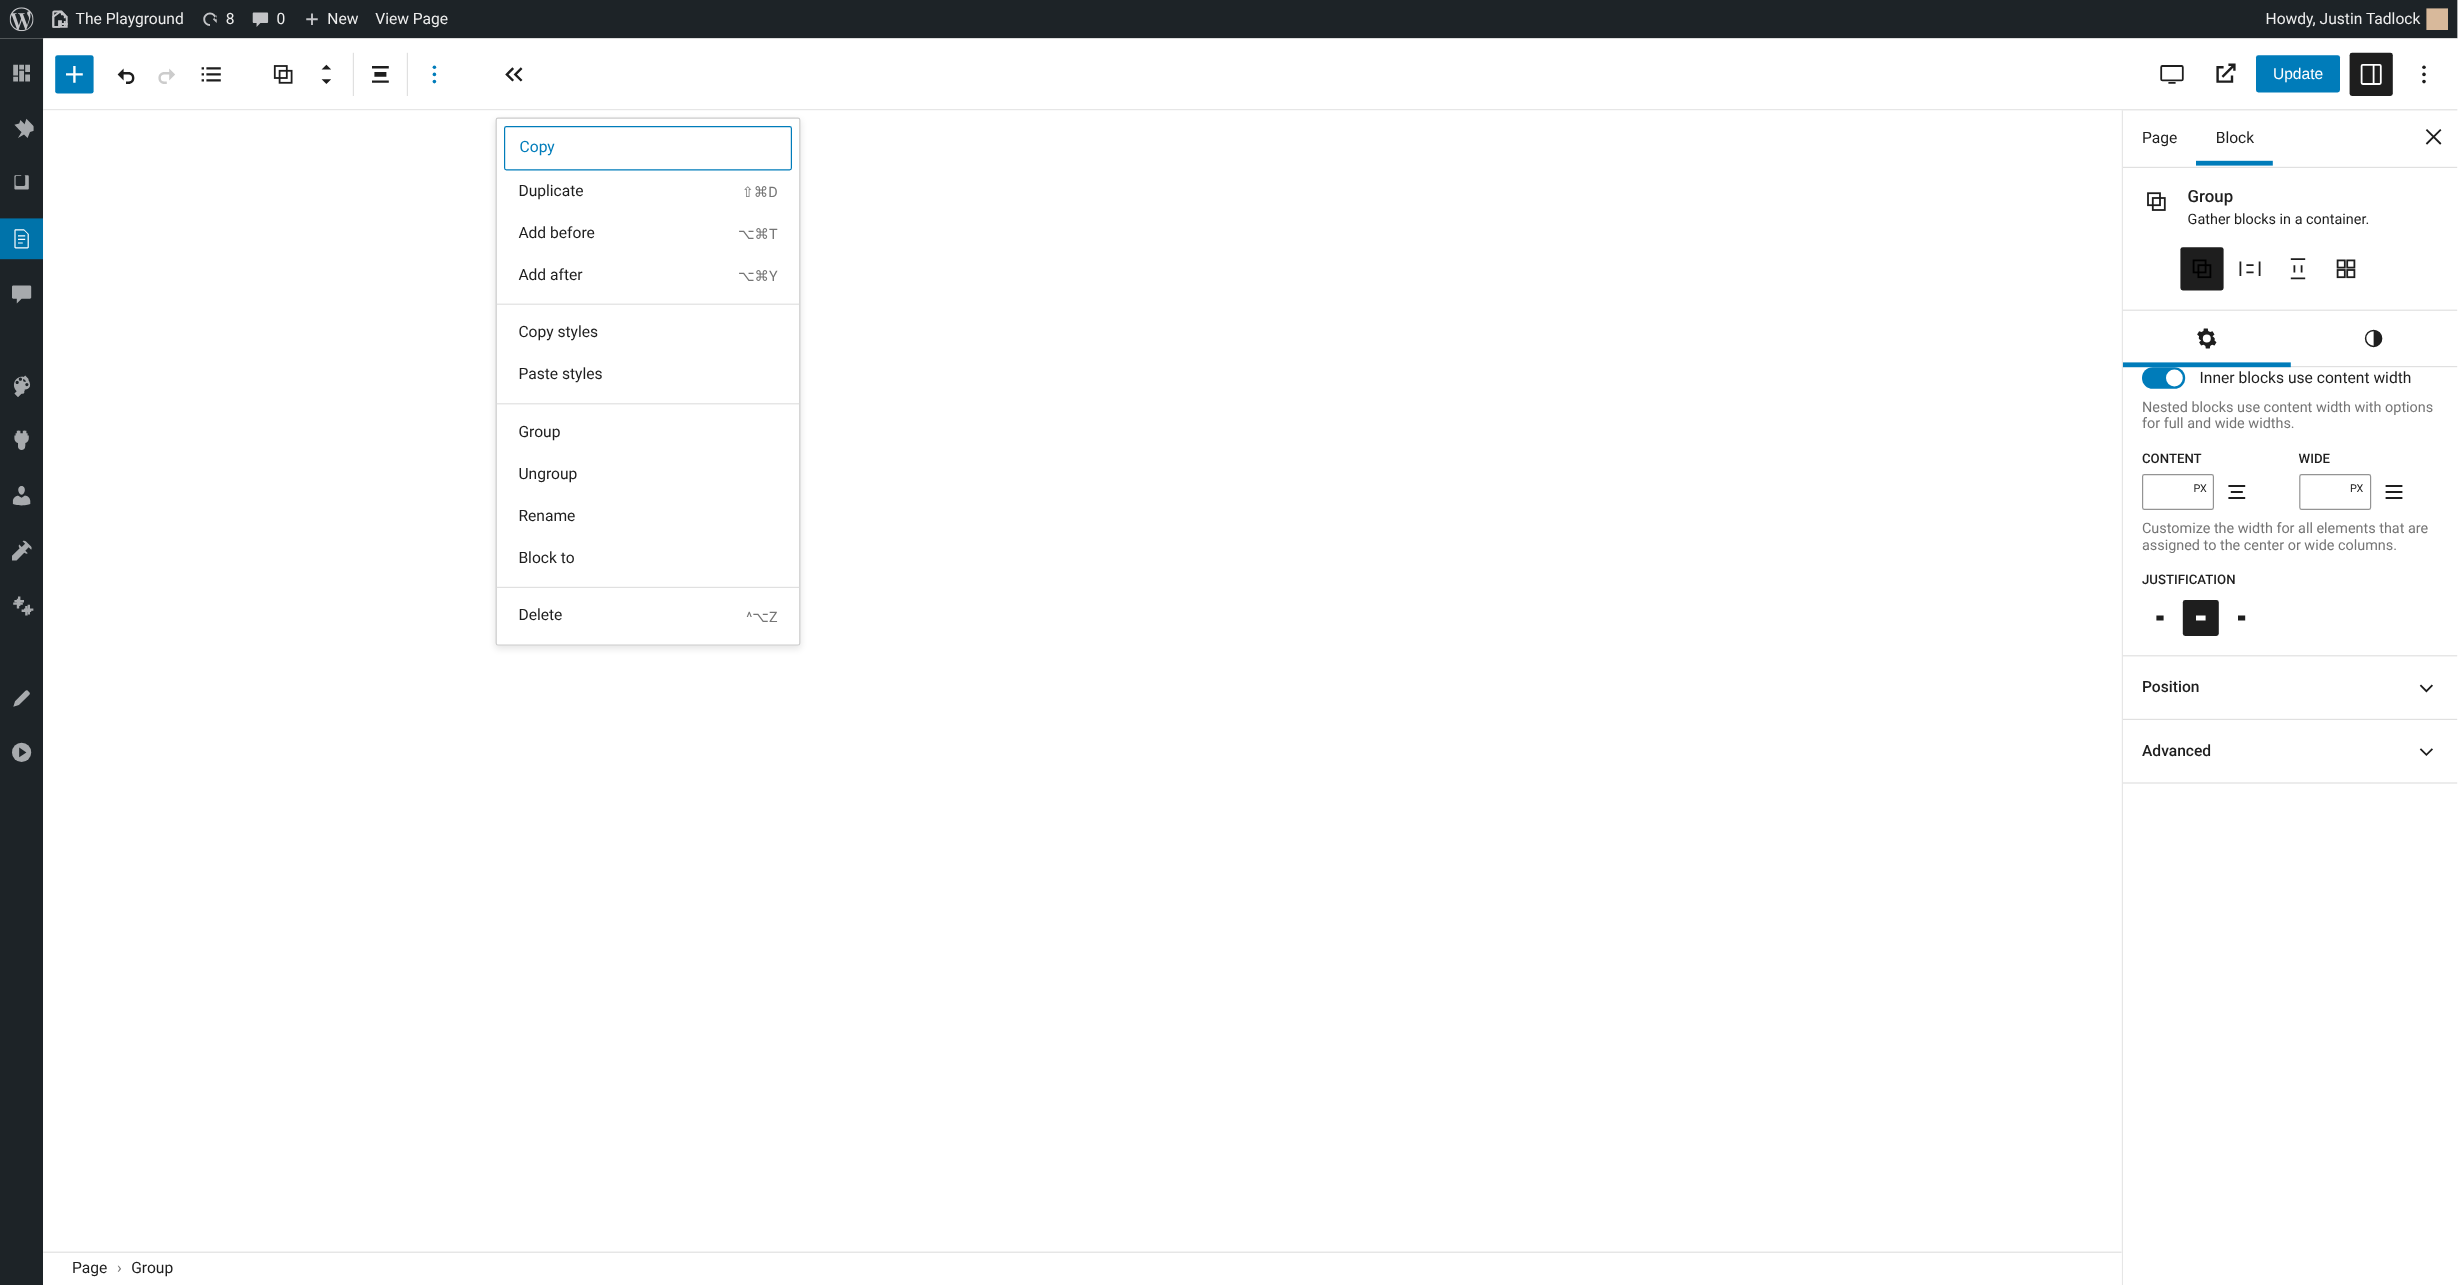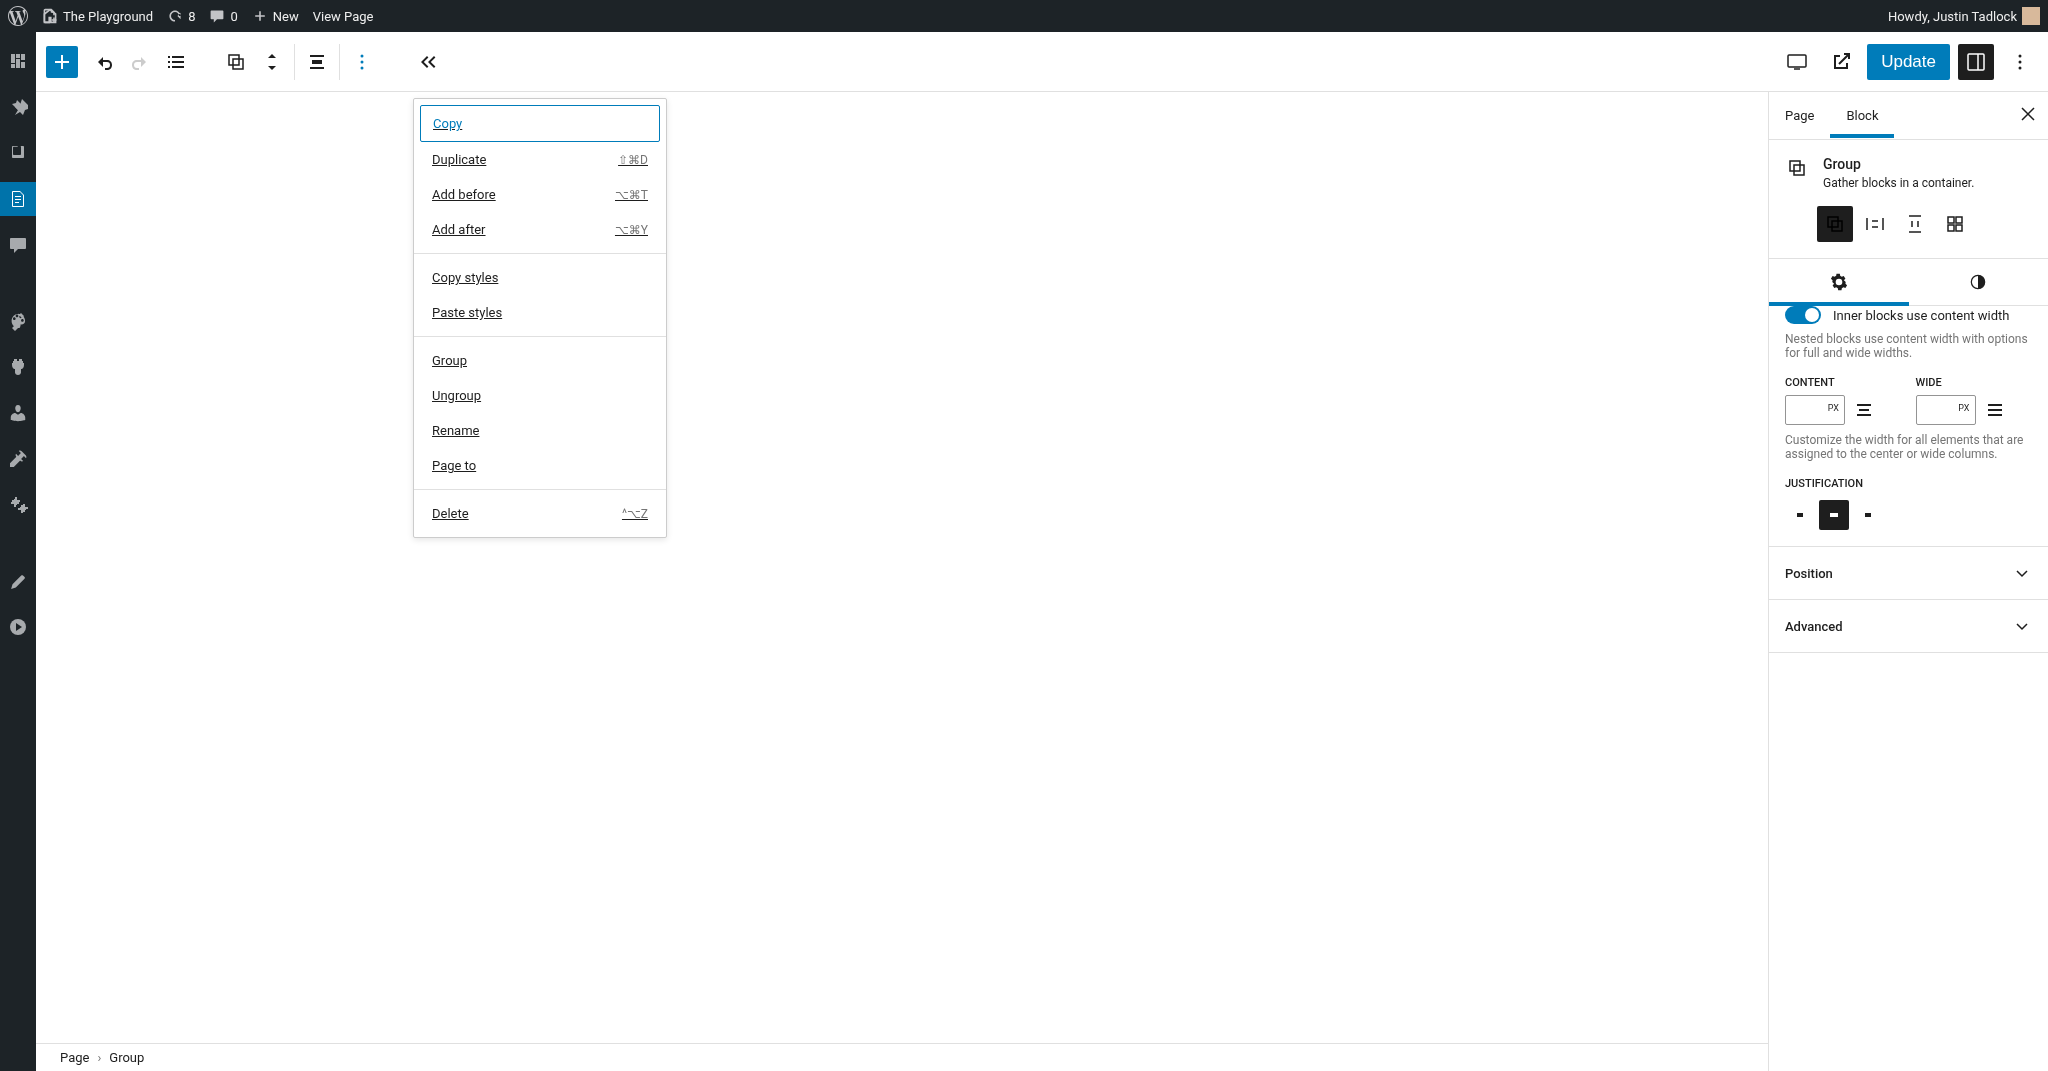--- a/index.html
+++ b/index.html
@@ -25,35 +25,35 @@
 .editor-header { height: 60px; border-bottom: 1px solid #e0e0e0; display: flex; align-items: center; justify-content: space-between; padding: 0 10px; }
 .header-left { display: flex; align-items: center; }
 .header-right { display: flex; align-items: center; gap: 8px; }
 .hbtn { width: 36px; height: 36px; display: flex; align-items: center; justify-content: center; border-radius: 2px; cursor: pointer; background: none; border: none; }
 .hbtn.add { background: #007cba; width: 32px; height: 32px; margin-right: 8px; }
 .hbtn.add svg { fill: #fff; }
 .hbtn svg { fill: #1e1e1e; width: 24px; height: 24px; }
 .hbtn.disabled svg { fill: #ccc; }
 .hbtn.options svg { fill: #007cba; }
 .divider-v { width: 1px; height: 36px; background: #e0e0e0; margin: 0 4px; }
-.update-btn { background: #007cba; color: #fff; border: none; padding: 8px 14px; border-radius: 2px; font-size: 17px; cursor: pointer; }
+.update-btn { background: #007cba; color: #fff; border: none; padding: 8px 14px; border-radius: 2px; font-size: 13px; cursor: pointer; }
 .hbtn.settings { background: #1e1e1e; border-radius: 2px; }
 .hbtn.settings svg { fill: #fff; }
 
 .editor-body { flex: 1; display: flex; position: relative; }
 
 .canvas { flex: 1; position: relative; background: #fff; }
 .block-group { position: absolute; left: 349px; top: 160px; width: 580px; height: 58px; display: flex; align-items: center; gap: 22px; }
 .button-outline-a { width: 29px; height: 57px; background: #fff; border: 2px solid #000; }
 .button-outline { padding: 16px 22px; border: 2px solid #000; background: #fff; font-size: 17px; color: #000; cursor: pointer; }
 .button-fill { padding: 18px 24px; background: #7fff00; font-size: 17px; color: #000; cursor: pointer; border: none; }
 .add-block-btn { position: absolute; right: -36px; top: 30px; width: 24px; height: 24px; background: #000; display: flex; align-items: center; justify-content: center; cursor: pointer; }
 .add-block-btn svg { fill: #fff; width: 18px; height: 18px; }
 
-.context-menu { position: absolute; left: 377px; top: 6px; width: 254px; background: #fff; border: 1px solid #ccc; box-shadow: 0 2px 6px rgba(0,0,0,0.1); border-radius: 2px; padding: 6px; text-decoration: underline; }
+.context-menu { position: absolute; left: 377px; top: 6px; width: 254px; background: #fff; border: 1px solid #ccc; box-shadow: 0 2px 6px rgba(0,0,0,0.1); border-radius: 2px; padding: 6px; }
 .menu-item { display: flex; justify-content: space-between; align-items: center; padding: 10px 12px; font-size: 13px; cursor: pointer; }
 .menu-item.highlighted { border: 1px solid #007cba; color: #007cba; border-radius: 2px; }
 .menu-shortcut { color: #757575; font-size: 12px; }
 .menu-divider { height: 1px; background: #e0e0e0; margin: 6px -6px; }
 .menu-icon svg { width: 18px; height: 18px; fill: none; stroke: #1e1e1e; stroke-width: 1.5; }
 
 .sidebar { width: 280px; border-left: 1px solid #e0e0e0; display: flex; flex-direction: column; overflow-y: auto; }
 .sidebar-tabs { display: flex; border-bottom: 1px solid #e0e0e0; height: 48px; align-items: center; position: relative; }
 .sidebar-tab { padding: 14px 16px; font-size: 13px; cursor: pointer; }
 .sidebar-tab.active { position: relative; }
@@ -339,21 +339,21 @@
           <div class="menu-item">
               <span>Group</span>
             </div>
           <div class="menu-item">
               <span>Ungroup</span>
             </div>
           <div class="menu-item">
               <span>Rename</span>
             </div>
           <div class="menu-item">
-              <span>Page to</span>
+              <span>Block to</span>
             </div>
           <div class="menu-divider"></div>
           <div class="menu-item">
               <span>Delete</span>
               <span class="menu-shortcut">^⌥Z</span>
             </div>
         </div>
 
         <div class="footer">
           <span>Page</span>

